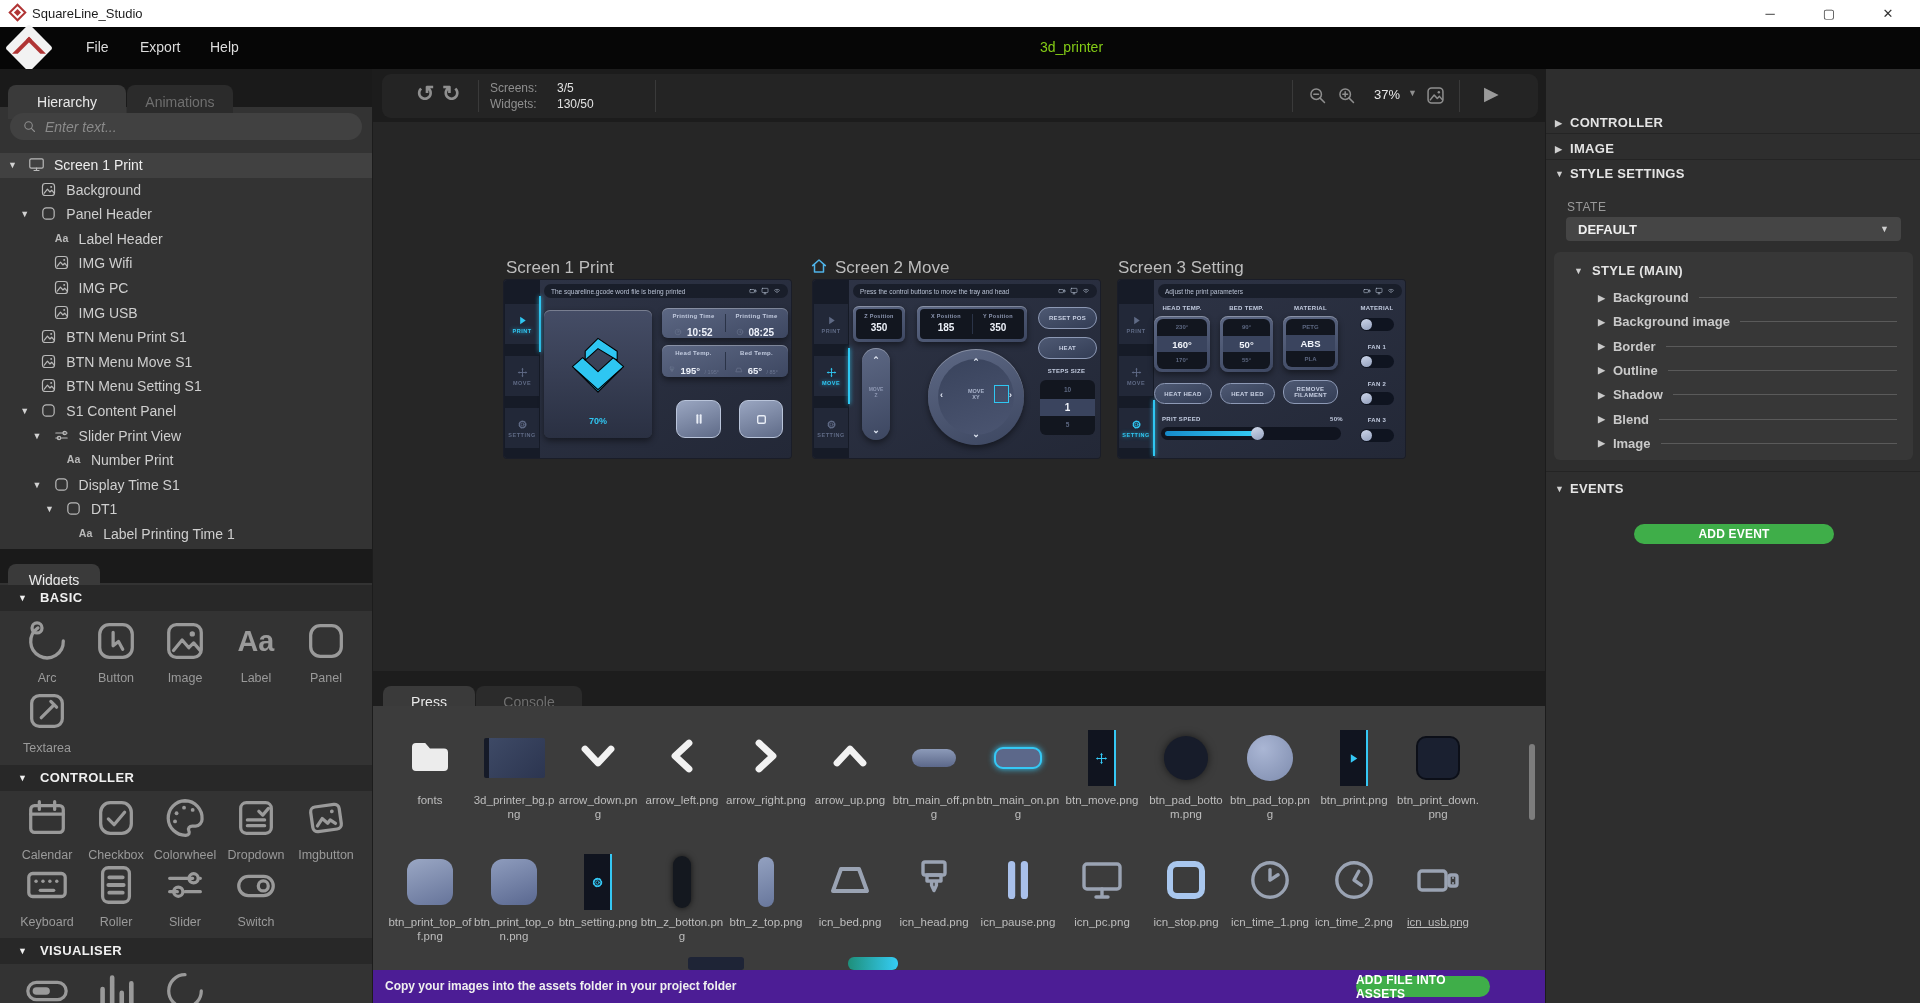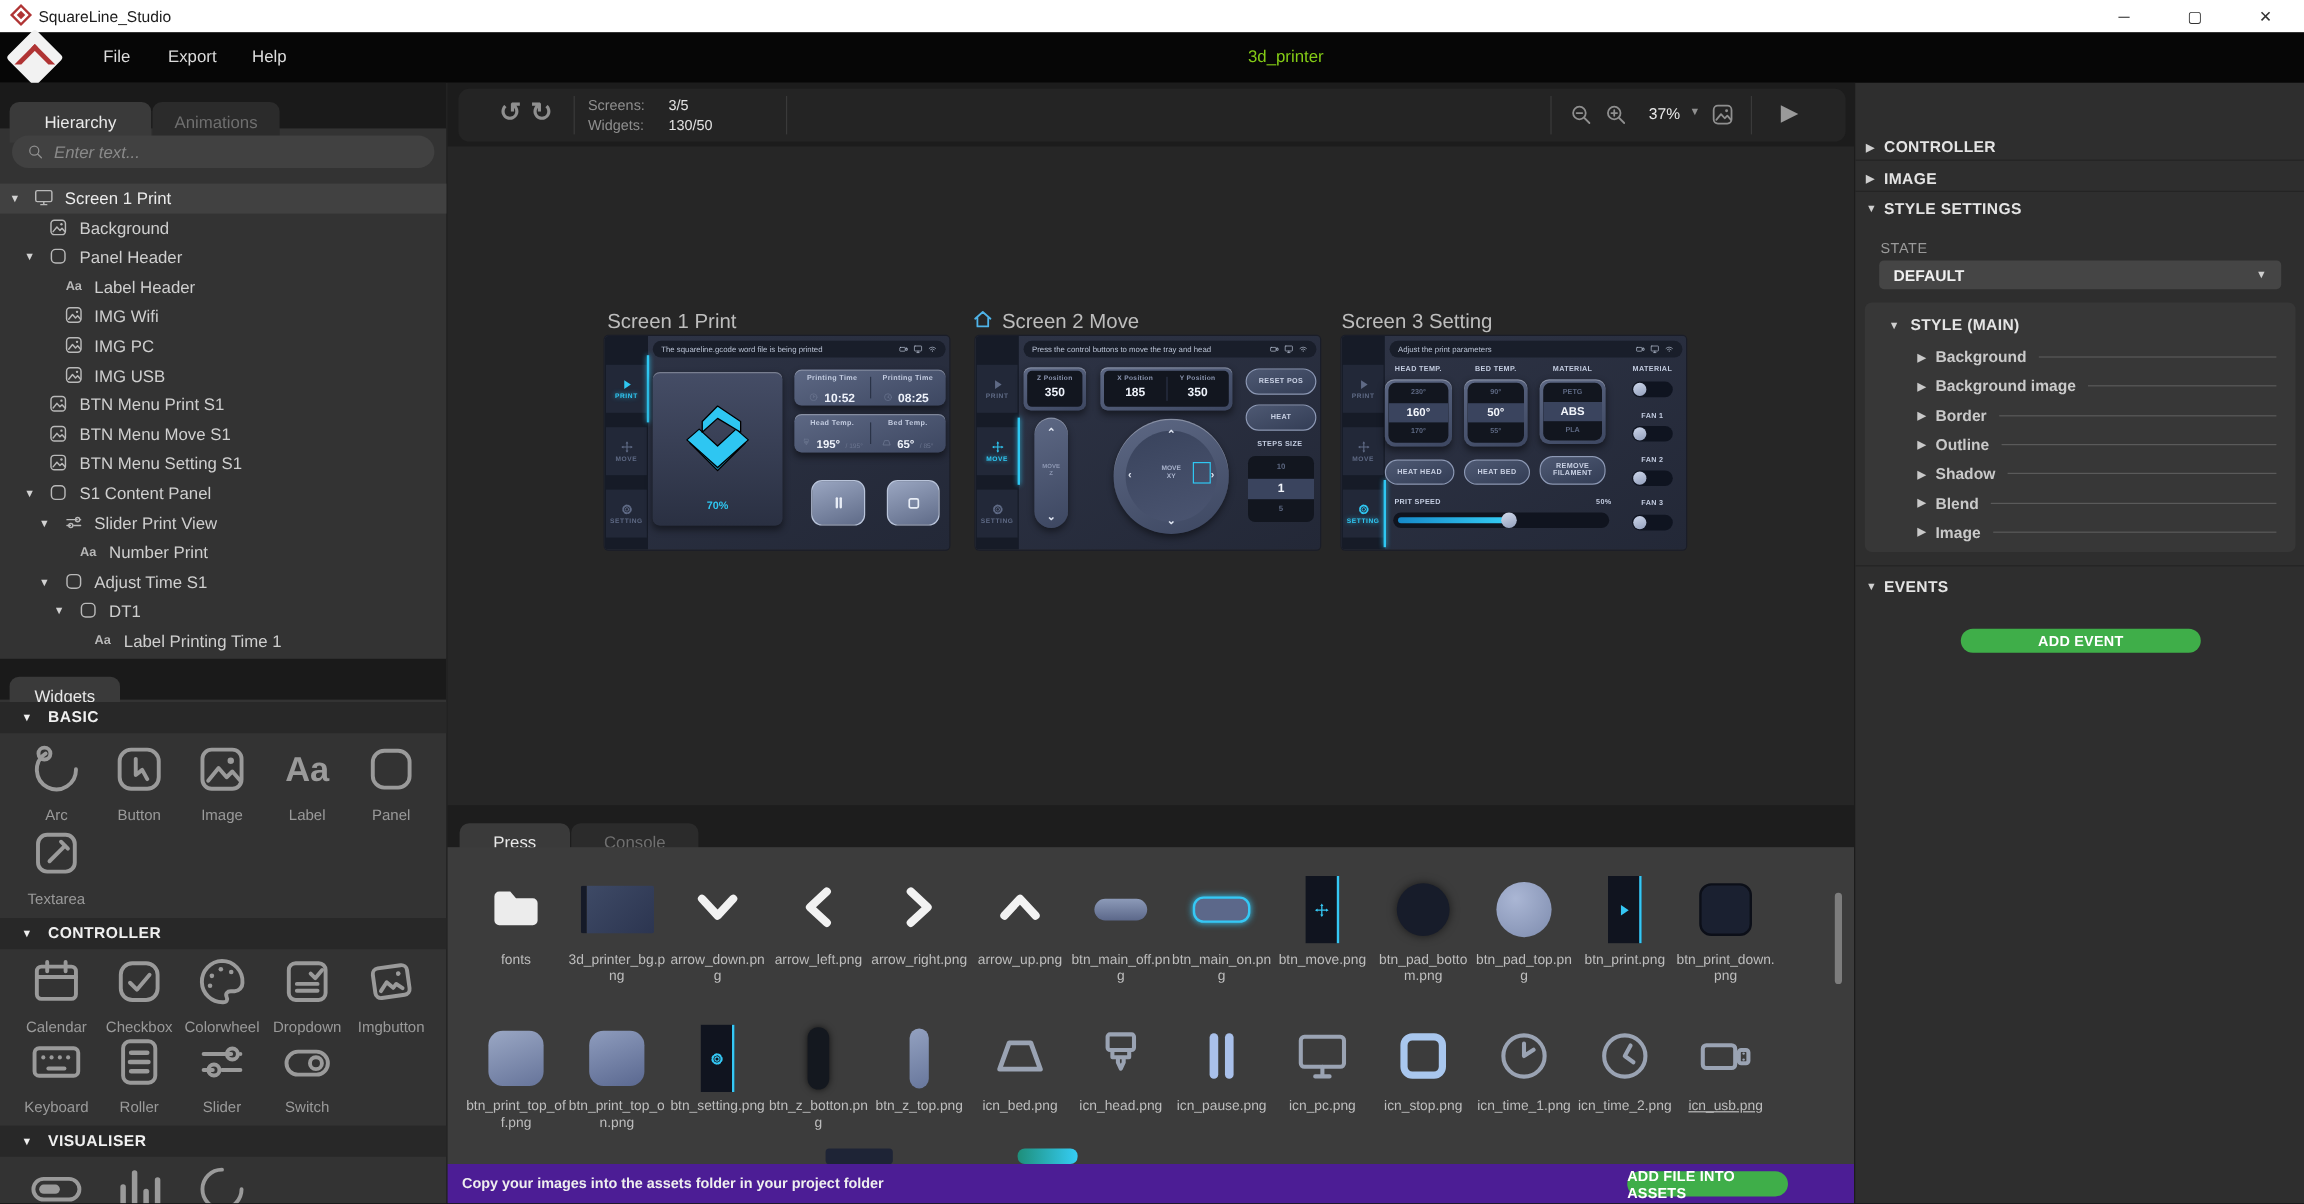--- a/index.html
+++ b/index.html
@@ -279,21 +279,21 @@
           </span>
           <span class="tlab" style="left:90.9px">Number Print</span>
         </div>
         <div class="trow" style="top: 320.8px;">
           <span class="exp" style="left:32.6px">▼</span>
           <span class="tico ic" style="left:52.6px">
             <svg width="17" height="17" viewBox="0 0 24 24" fill="none" stroke="currentColor" stroke-width="1.7" stroke-linecap="round" stroke-linejoin="round">
               <rect x="4" y="4" width="16" height="16" rx="5"></rect>
             </svg>
           </span>
-          <span class="tlab" style="left:78.6px">Adjust Time S1</span>
+          <span class="tlab" style="left:78.6px">Display Time S1</span>
         </div>
         <div class="trow" style="top: 345.4px;">
           <span class="exp" style="left:44.900000000000006px">▼</span>
           <span class="tico ic" style="left:64.9px">
             <svg width="17" height="17" viewBox="0 0 24 24" fill="none" stroke="currentColor" stroke-width="1.7" stroke-linecap="round" stroke-linejoin="round">
               <rect x="4" y="4" width="16" height="16" rx="5"></rect>
             </svg>
           </span>
           <span class="tlab" style="left:90.9px">DT1</span>
         </div>

